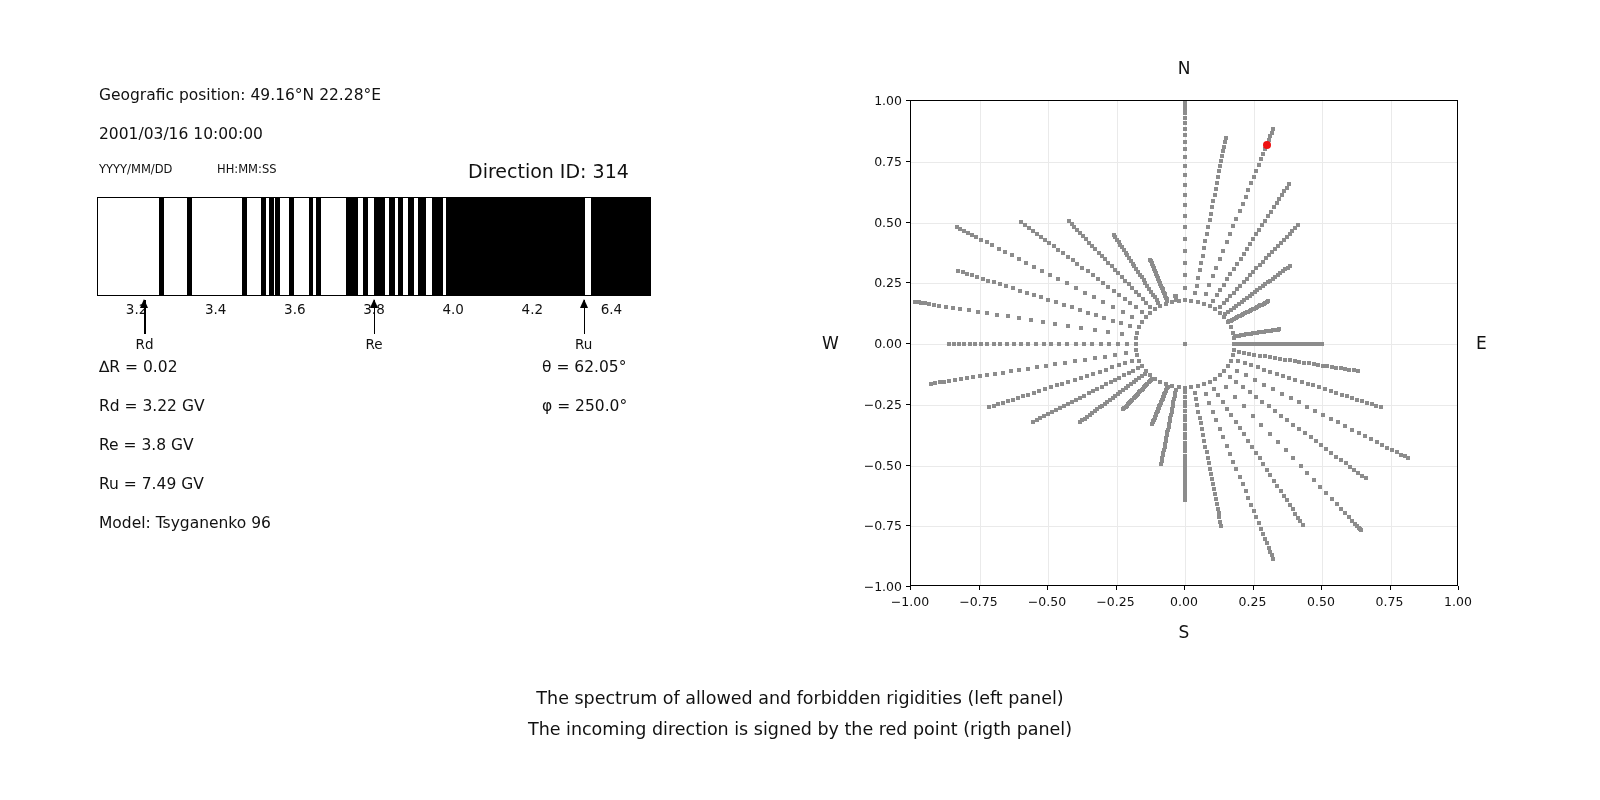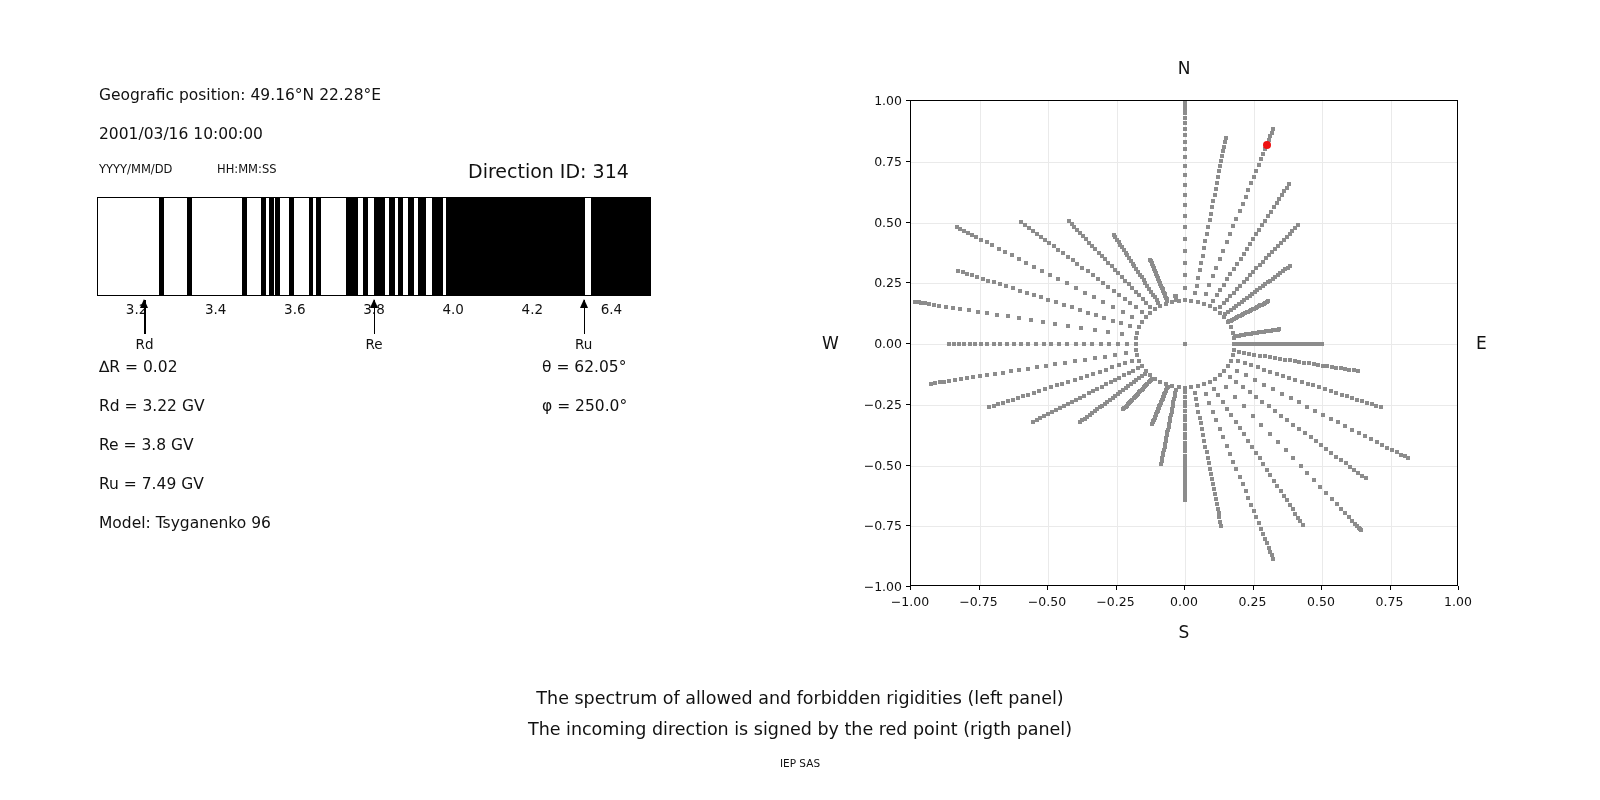--- a/index.html
+++ b/index.html
@@ -1093,21 +1093,20 @@
         <div class="dot" style="left: 264.594px; top: 195.69px;"></div>
         <div class="dot" style="left: 264.557px; top: 195.506px;"></div>
         <div class="dot" style="left: 264.521px; top: 195.322px;"></div>
         <div class="dot" style="left: 264.484px; top: 195.138px;"></div>
         <div class="dot red" style="left: 356.2px; top: 43.74px;"></div>
       </div>
   </div>
 
   <div class="caption" id="caption-1">The spectrum of allowed and forbidden rigidities (left panel)</div>
   <div class="caption" id="caption-2">The incoming direction is signed by the red point (rigth panel)</div>
-  <div id="footer">IEP SAS</div>
 
 <div class="ytick" style="top: 586px; left: 848px; width: 54px;">−1.00</div>
     <div class="ytick-mark" style="top: 586px; left: 906px;"></div>
     <div class="ytick" style="top: 525.25px; left: 848px; width: 54px;">−0.75</div>
     <div class="ytick-mark" style="top: 525.25px; left: 906px;"></div>
     <div class="ytick" style="top: 464.5px; left: 848px; width: 54px;">−0.50</div>
     <div class="ytick-mark" style="top: 464.5px; left: 906px;"></div>
     <div class="ytick" style="top: 403.75px; left: 848px; width: 54px;">−0.25</div>
     <div class="ytick-mark" style="top: 403.75px; left: 906px;"></div>
     <div class="ytick" style="top: 343px; left: 848px; width: 54px;">0.00</div>

